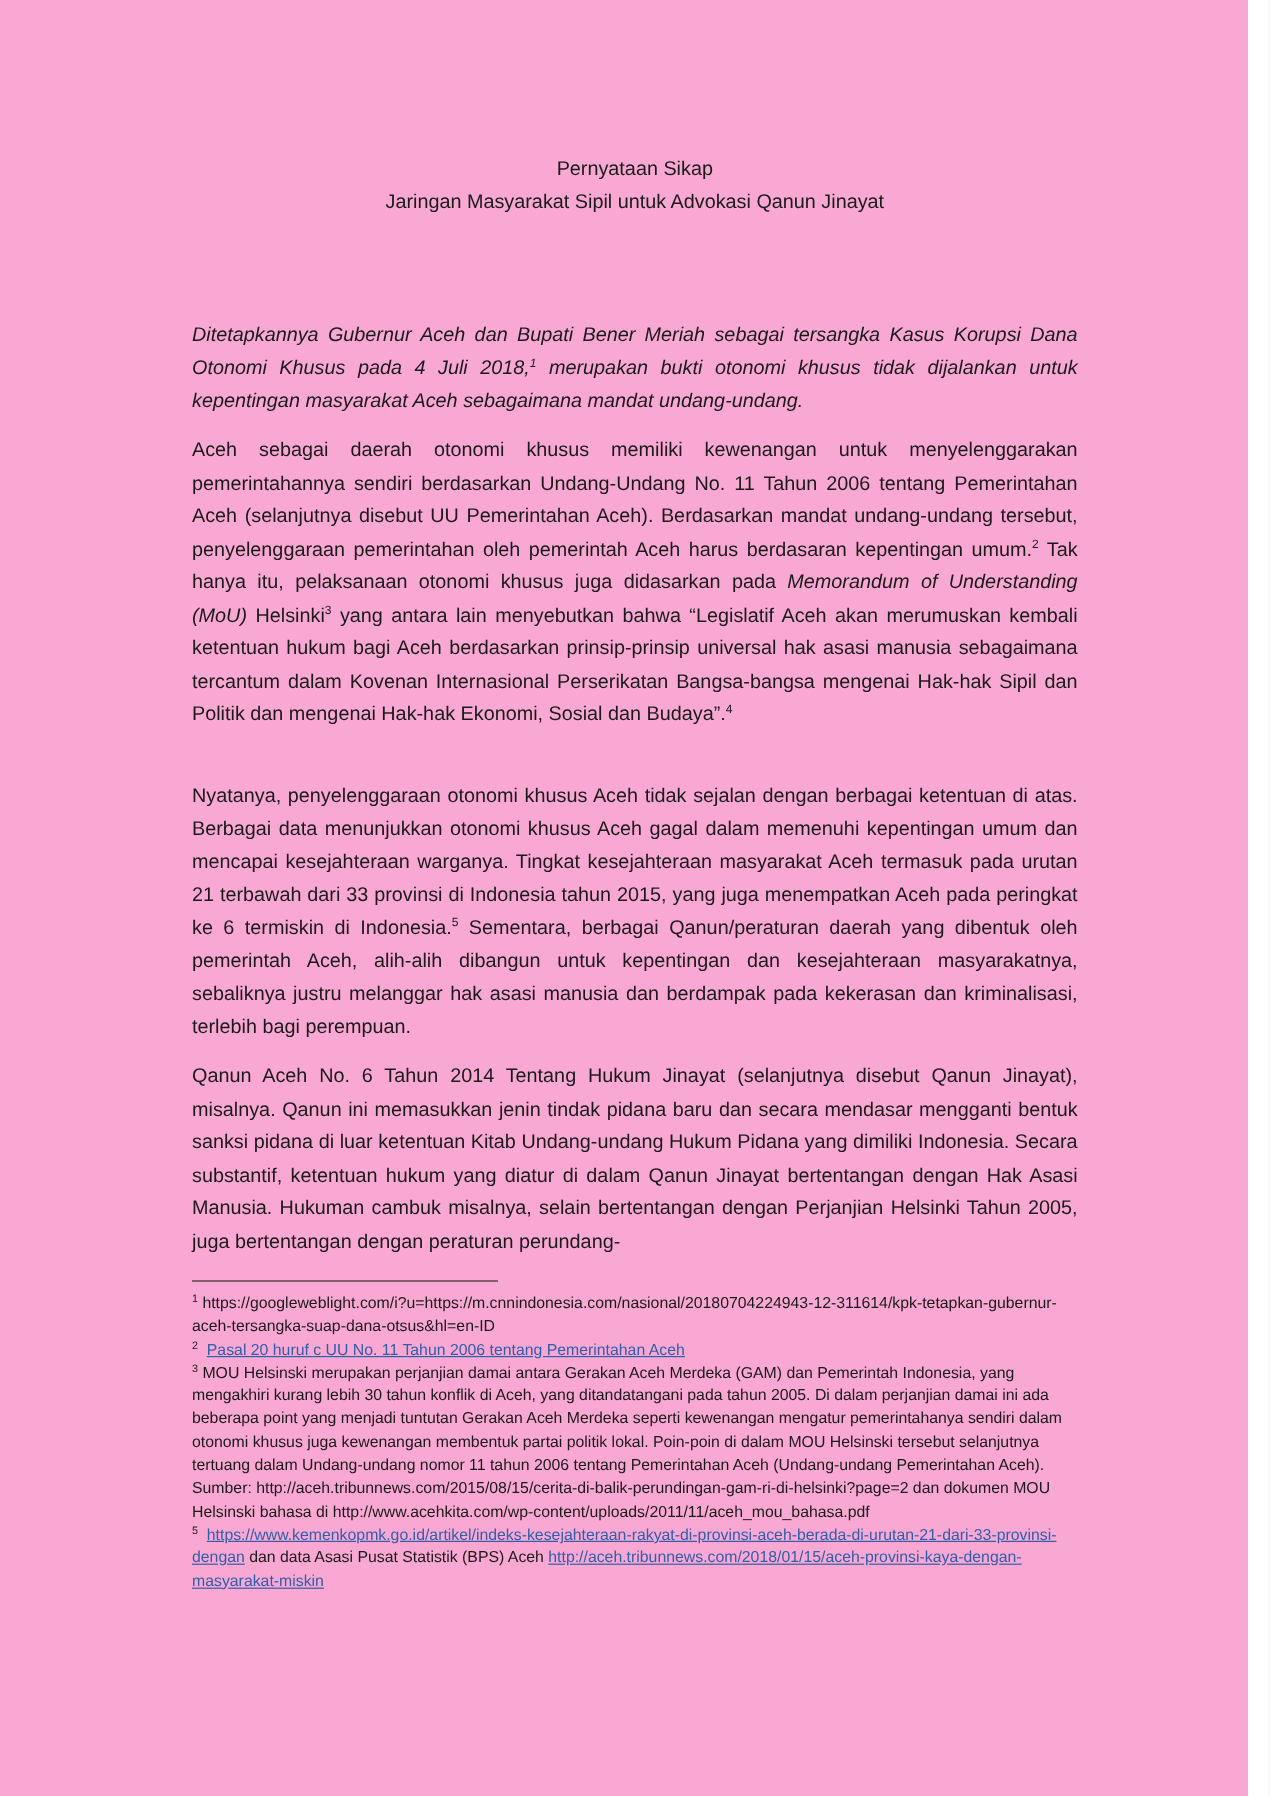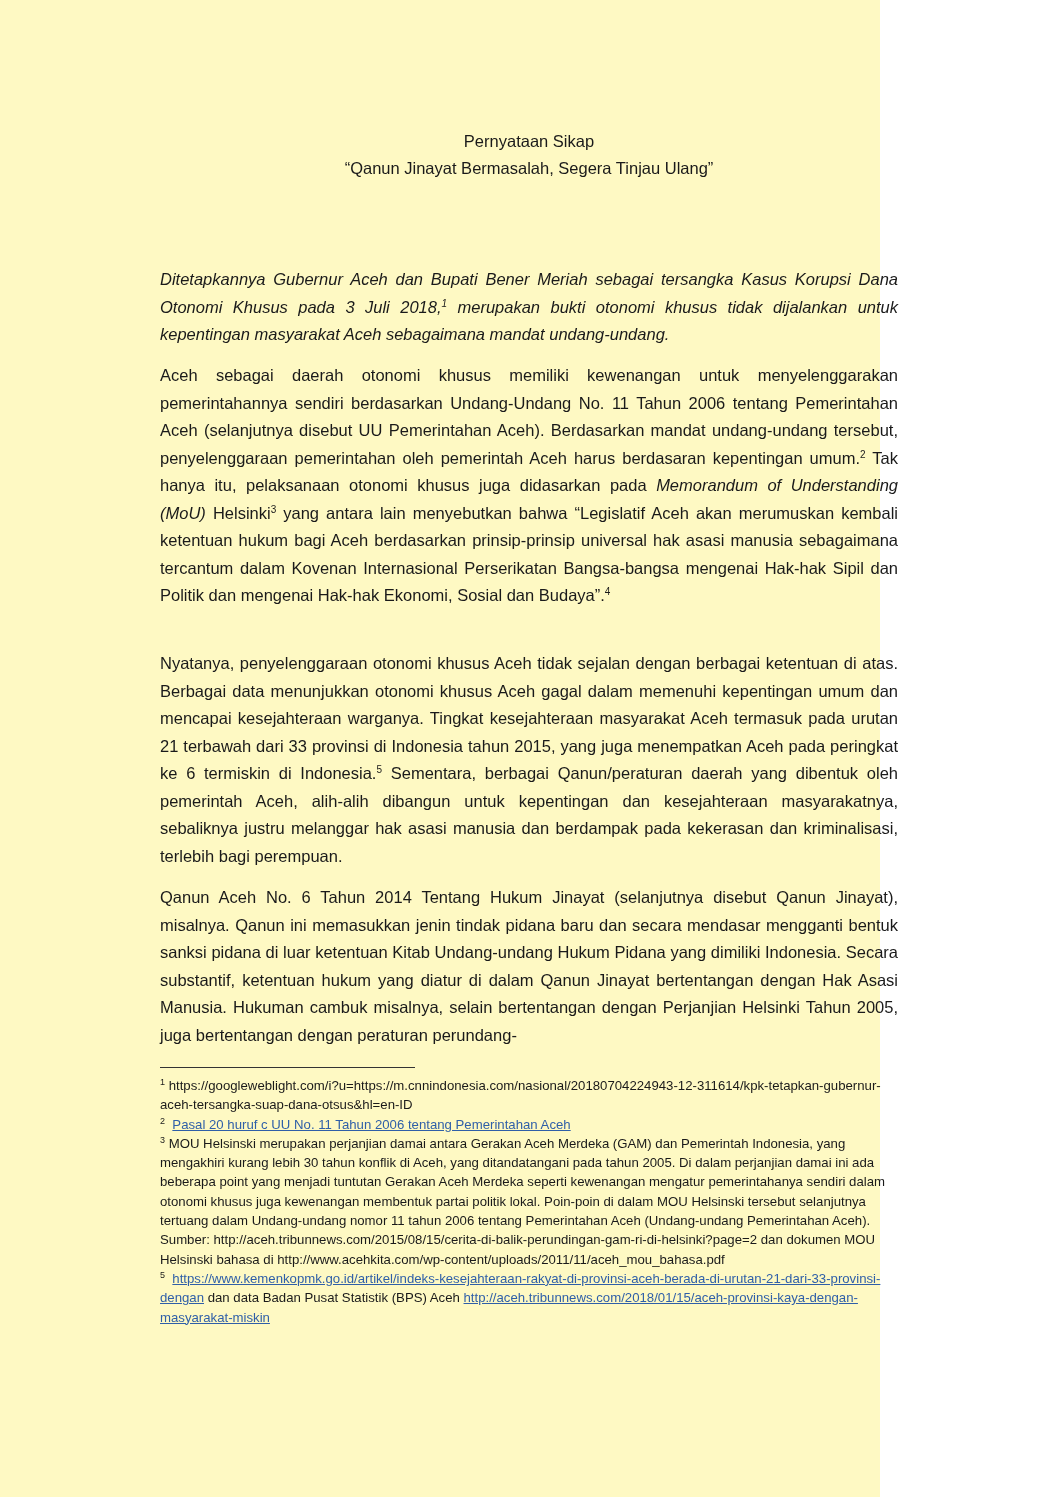--- a/index.html
+++ b/index.html
@@ -1,51 +1,51 @@
 <!DOCTYPE html>
 <html><head>
 <meta charset="utf-8">
 <style>
   html, body { margin: 0; padding: 0; background: #ffffff; }
   body { width: 1058px; height: 1497px; position: relative; overflow: hidden;
          font-family: "Liberation Sans", sans-serif; color: #1a1a1a; }
-  .page { position: absolute; left: 0; top: 0; width: 880px; height: 1497px; background: #fef9c3; }
+  .page { position: absolute; left: 0; top: 0; width: 1040px; height: 1497px; background: #f9a8d4; }
   .title-block { position: absolute; top: 128px; left: 0; width: 1058px; text-align: center;
                  font-size: 16.5px; line-height: 27px; }
   .title-block div { white-space: nowrap; }
   .para { position: absolute; left: 160px; width: 738px; font-size: 16.5px; line-height: 27.5px;
           text-align: justify; text-align-last: left; margin: 0; }
   .para.italic { font-style: italic; }
   sup { font-size: 10px; line-height: 0; vertical-align: 6px; }
   .rule { position: absolute; left: 160px; top: 1067px; width: 255px; height: 1px; background: #333; }
   .footnotes { position: absolute; left: 160px; top: 1076px; width: 738px; font-size: 13.2px; line-height: 19.3px; }
   .fn { margin: 0; }
   .fn sup { font-size: 9px; vertical-align: 5px; }
   a.link { color: #2f5fa8; text-decoration: underline; margin-top: 16px; }
 </style>
 </head>
 <body>
 
 <div class="page">
 
   <div class="title-block">
     <div>Pernyataan Sikap</div>
-    <div>“Qanun Jinayat Bermasalah, Segera Tinjau Ulang”</div>
+    <div>Jaringan Masyarakat Sipil untuk Advokasi Qanun Jinayat</div>
   </div>
 
-  <p class="para italic" style="top:266px;"><span>Ditetapkannya Gubernur Aceh dan Bupati Bener Meriah sebagai tersangka Kasus Korupsi Dana Otonomi Khusus pada 3 Juli 2018,</span><sup>1</sup><span>  merupakan bukti otonomi khusus tidak dijalankan untuk kepentingan masyarakat Aceh sebagaimana mandat undang-undang.</span></p>
+  <p class="para italic" style="top:266px;"><span>Ditetapkannya Gubernur Aceh dan Bupati Bener Meriah sebagai tersangka Kasus Korupsi Dana Otonomi Khusus pada 4 Juli 2018,</span><sup>1</sup><span>  merupakan bukti otonomi khusus tidak dijalankan untuk kepentingan masyarakat Aceh sebagaimana mandat undang-undang.</span></p>
 
   <p class="para" style="top:362px;"><span>Aceh sebagai daerah otonomi khusus memiliki kewenangan untuk menyelenggarakan pemerintahannya sendiri berdasarkan Undang-Undang No. 11 Tahun 2006 tentang Pemerintahan Aceh (selanjutnya disebut UU Pemerintahan Aceh). Berdasarkan mandat undang-undang tersebut, penyelenggaraan pemerintahan oleh pemerintah Aceh harus berdasaran kepentingan umum.</span><sup>2</sup><span>  Tak hanya itu, pelaksanaan otonomi khusus juga didasarkan pada </span><em>Memorandum of Understanding (MoU)</em><span> Helsinki</span><sup>3</sup><span>  yang antara lain menyebutkan bahwa “Legislatif Aceh akan merumuskan kembali ketentuan hukum bagi Aceh berdasarkan prinsip-prinsip universal hak asasi manusia sebagaimana tercantum dalam Kovenan Internasional Perserikatan Bangsa-bangsa mengenai Hak-hak Sipil dan Politik dan mengenai Hak-hak Ekonomi, Sosial dan Budaya”.</span><sup>4</sup></p>
 
   <p class="para" style="top:650px;"><span>Nyatanya, penyelenggaraan otonomi khusus Aceh tidak sejalan dengan berbagai ketentuan di atas. Berbagai data menunjukkan otonomi khusus Aceh gagal dalam memenuhi kepentingan umum dan mencapai kesejahteraan warganya. Tingkat kesejahteraan masyarakat Aceh termasuk pada urutan 21 terbawah dari 33 provinsi di Indonesia tahun 2015, yang juga menempatkan Aceh pada peringkat ke 6 termiskin di Indonesia.</span><sup>5</sup><span> Sementara, berbagai Qanun/peraturan daerah yang dibentuk oleh pemerintah Aceh, alih-alih dibangun untuk kepentingan dan kesejahteraan masyarakatnya, sebaliknya justru melanggar hak asasi manusia dan berdampak pada kekerasan dan kriminalisasi, terlebih bagi perempuan.</span></p>
 
   <p class="para" style="top:884px;"><span>Qanun Aceh No. 6 Tahun 2014 Tentang Hukum Jinayat (selanjutnya disebut Qanun Jinayat), misalnya. Qanun ini memasukkan jenin tindak pidana baru dan secara mendasar mengganti bentuk sanksi pidana di luar ketentuan Kitab Undang-undang Hukum Pidana yang dimiliki Indonesia. Secara substantif, ketentuan hukum yang diatur di dalam Qanun Jinayat bertentangan dengan Hak Asasi Manusia. Hukuman cambuk misalnya, selain bertentangan dengan Perjanjian Helsinki Tahun 2005, juga bertentangan dengan peraturan perundang-</span></p>
 
   <div class="rule"></div>
 
   <div class="footnotes">
     <p class="fn"><sup>1</sup><span>  https://googleweblight.com/i?u=https://m.cnnindonesia.com/nasional/20180704224943-12-311614/kpk-tetapkan-gubernur-aceh-tersangka-suap-dana-otsus&amp;hl=en-ID</span></p>
     <p class="fn"><sup>2</sup>&nbsp; <a class="link">Pasal 20 huruf c UU No. 11 Tahun 2006 tentang Pemerintahan Aceh</a></p>
     <p class="fn"><sup>3</sup><span>  MOU Helsinski merupakan perjanjian damai antara Gerakan Aceh Merdeka (GAM) dan Pemerintah Indonesia, yang mengakhiri kurang lebih 30 tahun konflik di Aceh, yang ditandatangani pada tahun 2005. Di dalam perjanjian damai ini ada beberapa point yang menjadi tuntutan Gerakan Aceh Merdeka seperti kewenangan mengatur pemerintahanya sendiri dalam otonomi khusus juga kewenangan membentuk partai politik lokal. Poin-poin di dalam MOU Helsinski tersebut selanjutnya tertuang dalam Undang-undang nomor 11 tahun 2006 tentang Pemerintahan Aceh (Undang-undang Pemerintahan Aceh). Sumber: http://aceh.tribunnews.com/2015/08/15/cerita-di-balik-perundingan-gam-ri-di-helsinki?page=2 dan dokumen MOU Helsinski bahasa di http://www.acehkita.com/wp-content/uploads/2011/11/aceh_mou_bahasa.pdf</span></p>
-    <p class="fn"><sup>5</sup>&nbsp; <a class="link">https://www.kemenkopmk.go.id/artikel/indeks-kesejahteraan-rakyat-di-provinsi-aceh-berada-di-urutan-21-dari-33-provinsi-dengan</a><span> dan data Badan Pusat Statistik (BPS) Aceh </span><a class="link">http://aceh.tribunnews.com/2018/01/15/aceh-provinsi-kaya-dengan-masyarakat-miskin</a></p>
+    <p class="fn"><sup>5</sup>&nbsp; <a class="link">https://www.kemenkopmk.go.id/artikel/indeks-kesejahteraan-rakyat-di-provinsi-aceh-berada-di-urutan-21-dari-33-provinsi-dengan</a><span> dan data Asasi Pusat Statistik (BPS) Aceh </span><a class="link">http://aceh.tribunnews.com/2018/01/15/aceh-provinsi-kaya-dengan-masyarakat-miskin</a></p>
   </div>
 
 </div>
 
 </body></html>

